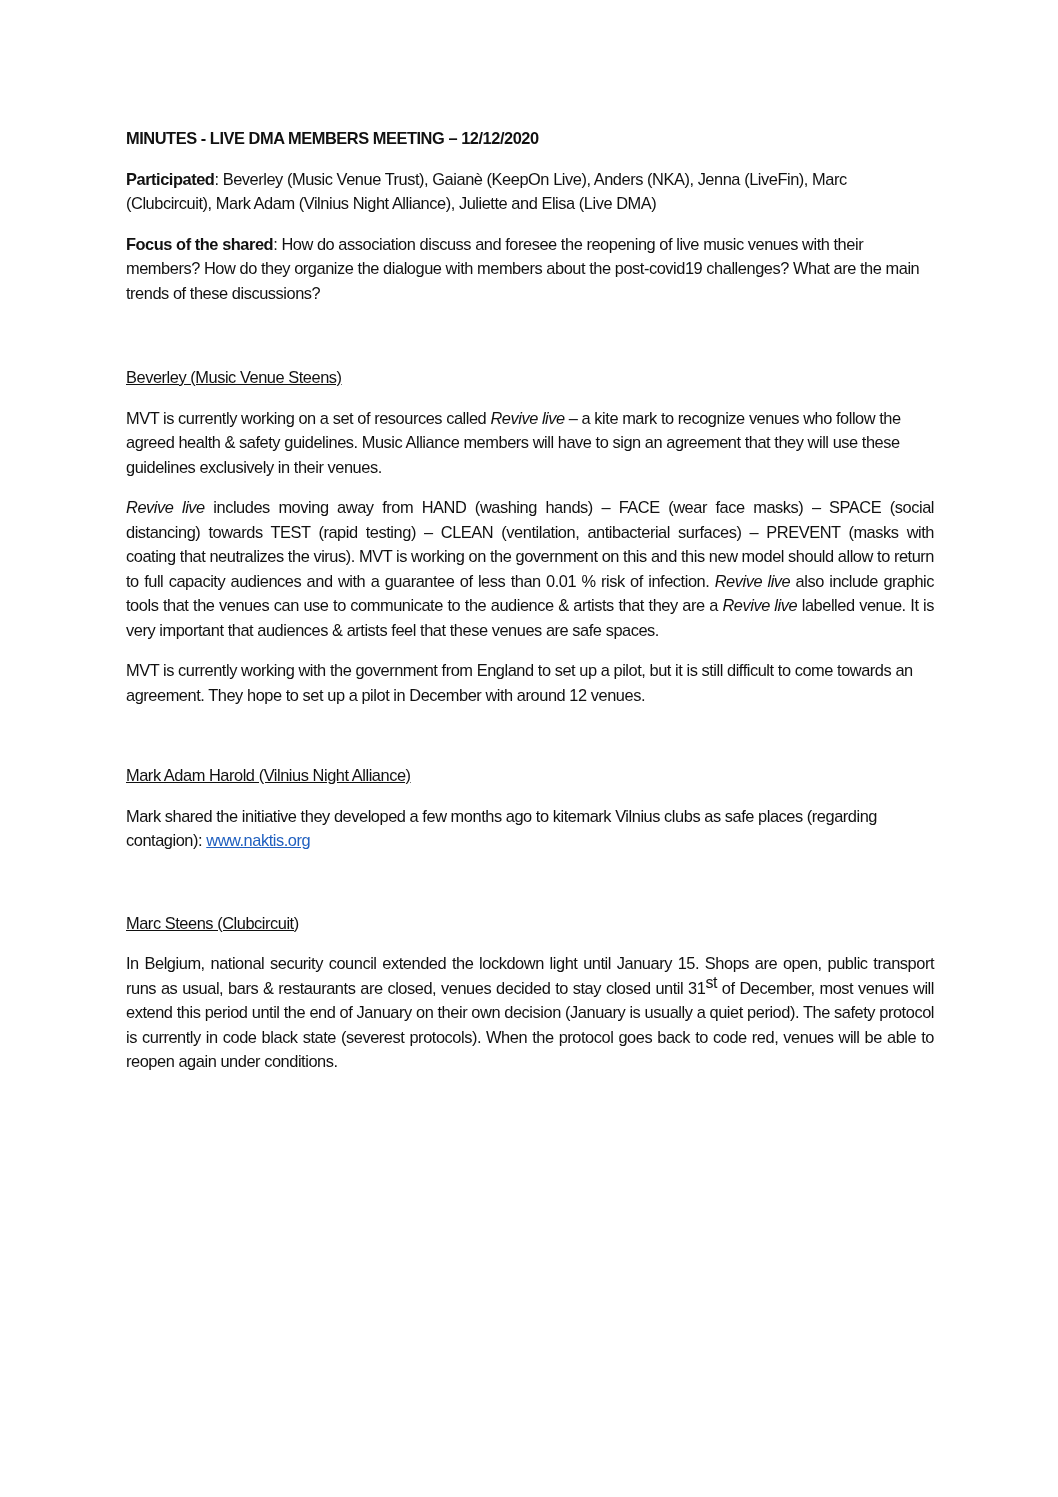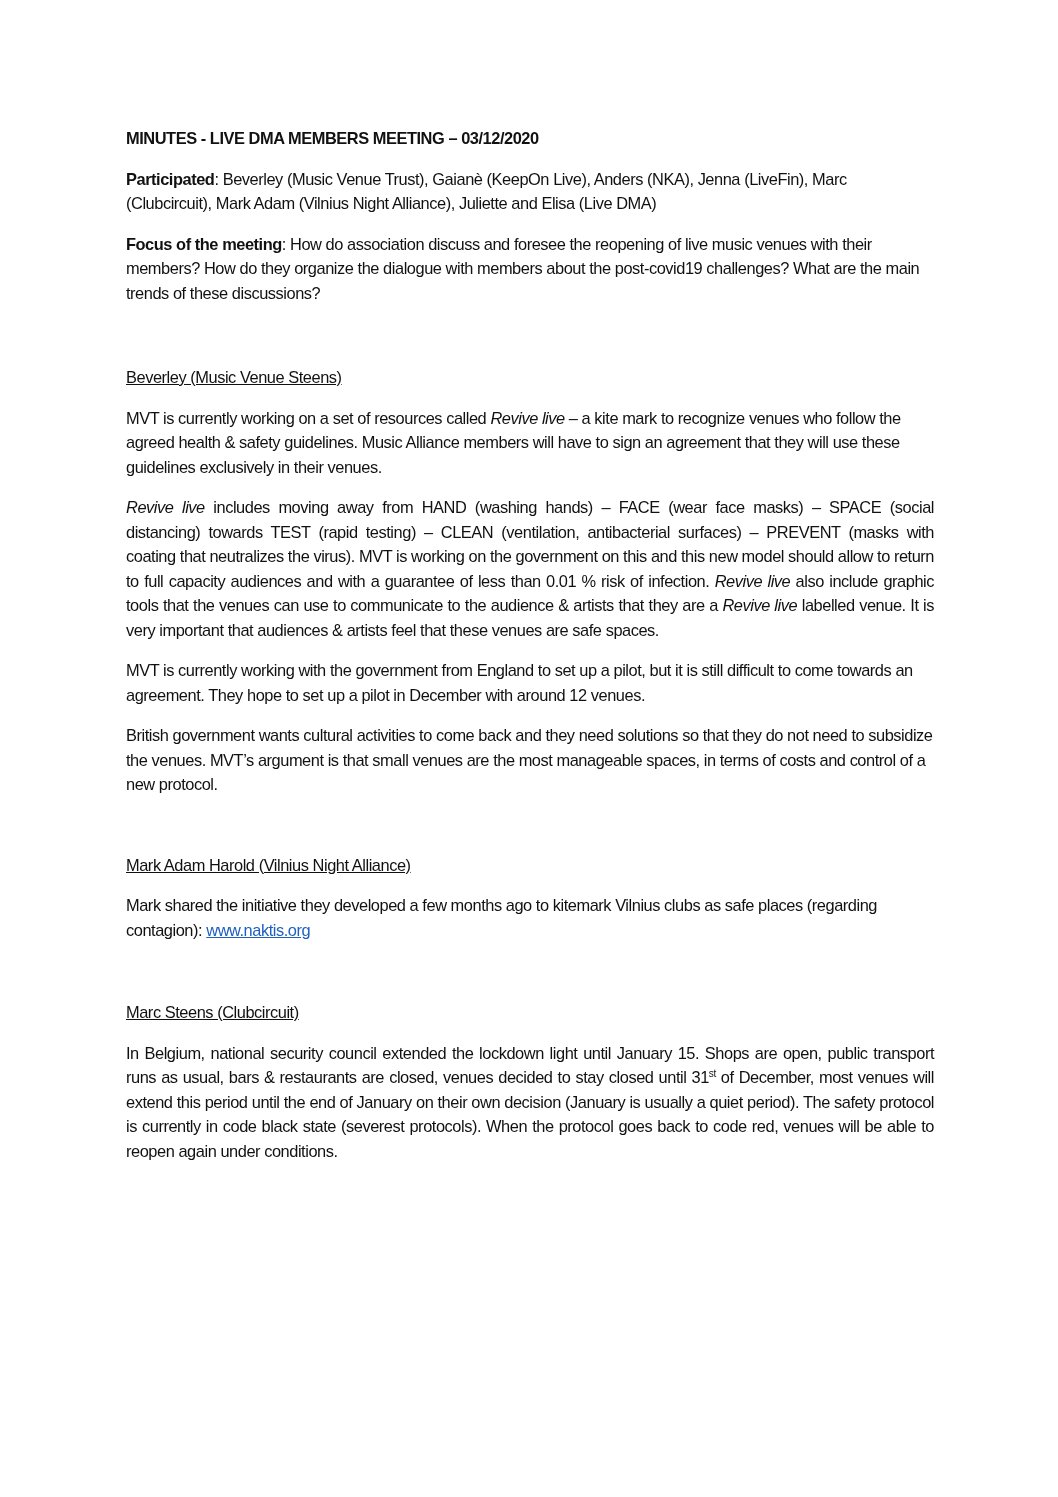--- a/index.html
+++ b/index.html
@@ -13,39 +13,38 @@
     .title { font-weight: bold; margin: 0 0 11px 0; }
     p { margin: 16px 0 11px 0; }
     .justify { text-align: justify; }
     .lbl { font-weight: bold; }
     .section-heading { text-decoration: underline; margin: 0 0 11px 0; }
     .gap1 { height: 49px; }
     .gap2 { height: 45px; }
     .gap3 { height: 47px; }
     a.link { color: #1f5fbf; text-decoration: underline; }
     em { font-style: italic; }
-    sup { font-size: 10px; line-height: 0; }
+    sup { font-size: 16px; line-height: 0; }
   </style>
 </head>
 <body>
 
 <div class="page">
-  <p class="title">MINUTES - LIVE DMA MEMBERS MEETING – 03/12/2020</p>
+  <p class="title">MINUTES - LIVE DMA MEMBERS MEETING – 12/12/2020</p>
 
   <p><span class="lbl">Participated</span><span>: Beverley (Music Venue Trust), Gaianè (KeepOn Live), Anders (NKA), Jenna (LiveFin), Marc (Clubcircuit), Mark Adam (Vilnius Night Alliance), Juliette and Elisa (Live DMA)</span></p>
 
-  <p><span class="lbl">Focus of the meeting</span><span>: How do association discuss and foresee the reopening of live music venues with their members? How do they organize the dialogue with members about the post-covid19 challenges? What are the main trends of these discussions?</span></p>
+  <p><span class="lbl">Focus of the shared</span><span>: How do association discuss and foresee the reopening of live music venues with their members? How do they organize the dialogue with members about the post-covid19 challenges? What are the main trends of these discussions?</span></p>
 
   <div class="gap1"></div>
 
   <p class="section-heading">Beverley (Music Venue Steens)</p>
   <p><span>MVT is currently working on a set of resources called </span><em>Revive live</em><span> – a kite mark to recognize venues who follow the agreed health &amp; safety guidelines. Music Alliance members will have to sign an agreement that they will use these guidelines exclusively in their venues.</span></p>
   <p class="justify"><em>Revive live</em><span> includes moving away from HAND (washing hands) – FACE (wear face masks) – SPACE (social distancing) towards TEST (rapid testing) – CLEAN (ventilation, antibacterial surfaces) – PREVENT (masks with coating that neutralizes the virus). MVT is working on the government on this and this new model should allow to return to full capacity audiences and with a guarantee of less than 0.01 % risk of infection. </span><em>Revive live</em><span> also include graphic tools that the venues can use to communicate to the audience &amp; artists that they are a </span><em>Revive live</em><span> labelled venue. It is very important that audiences &amp; artists feel that these venues are safe spaces.</span></p>
   <p>MVT is currently working with the government from England to set up a pilot, but it is still difficult to come towards an agreement. They hope to set up a pilot in December with around 12 venues.</p>
-  <p>British government wants cultural activities to come back and they need solutions so that they do not need to subsidize the venues. MVT’s argument is that small venues are the most manageable spaces, in terms of costs and control of a new protocol.</p>
 
   <div class="gap2"></div>
 
   <p class="section-heading">Mark Adam Harold (Vilnius Night Alliance)</p>
   <p><span>Mark shared the initiative they developed a few months ago to kitemark Vilnius clubs as safe places (regarding contagion): </span><a class="link" href="#">www.naktis.org</a></p>
 
   <div class="gap3"></div>
 
   <p class="section-heading">Marc Steens (Clubcircuit)</p>
   <p class="justify"><span>In Belgium, national security council extended the lockdown light until January 15. Shops are open, public transport runs as usual, bars &amp; restaurants are closed, venues decided to stay closed until 31</span><sup>st</sup><span> of December, most venues will extend this period until the end of January on their own decision (January is usually a quiet period). The safety protocol is currently in code black state (severest protocols). When the protocol goes back to code red, venues will be able to reopen again under conditions.</span></p>

